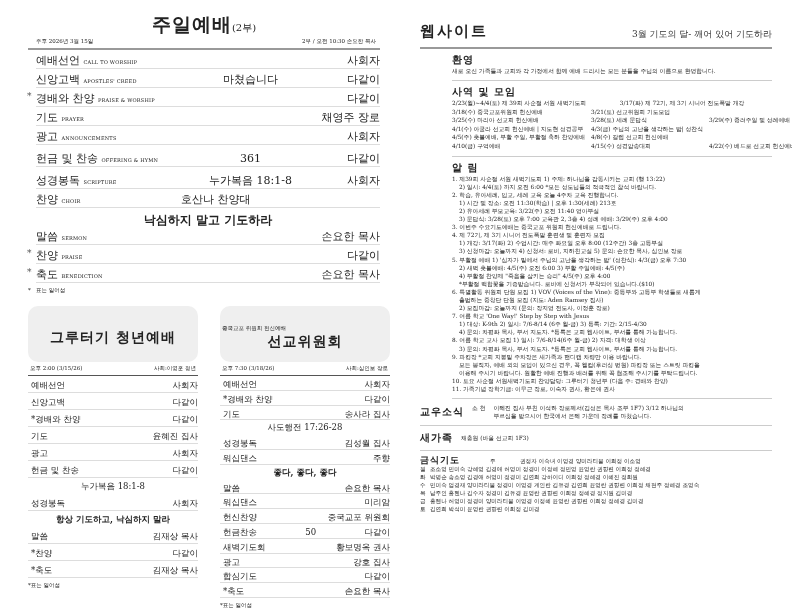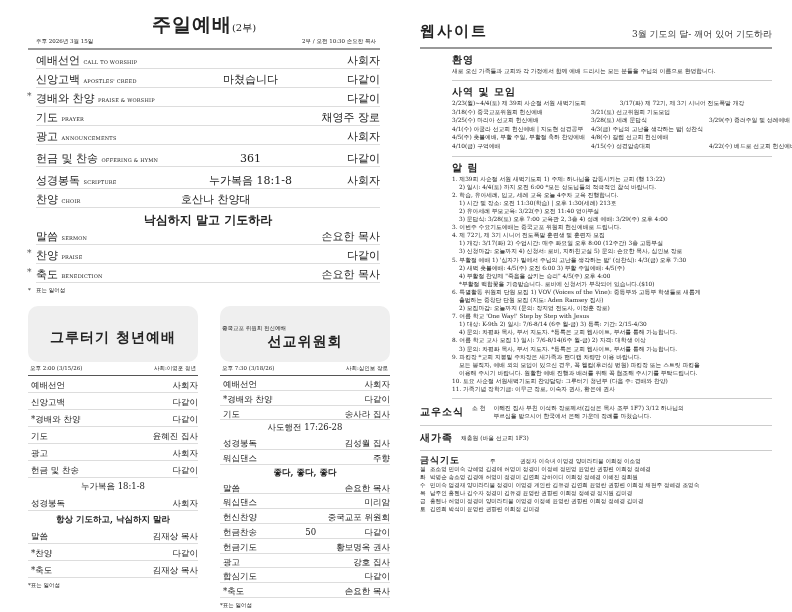--- a/index.html
+++ b/index.html
@@ -234,21 +234,21 @@
         <span>헌신찬양</span>
         <span class="mid"></span>
         <span>중국교포 위원회</span>
       </div>
       <div class="s-row">
         <span>헌금찬송</span>
         <span class="mid">50</span>
         <span>다같이</span>
       </div>
       <div class="s-row">
-        <span>헌금기도</span>
+        <span>새벽기도회</span>
         <span class="mid"></span>
         <span>황보명옥 권사</span>
       </div>
       <div class="s-row">
         <span>광고</span>
         <span class="mid"></span>
         <span>강호 집사</span>
       </div>
       <div class="s-row">
         <span>합심기도</span>

